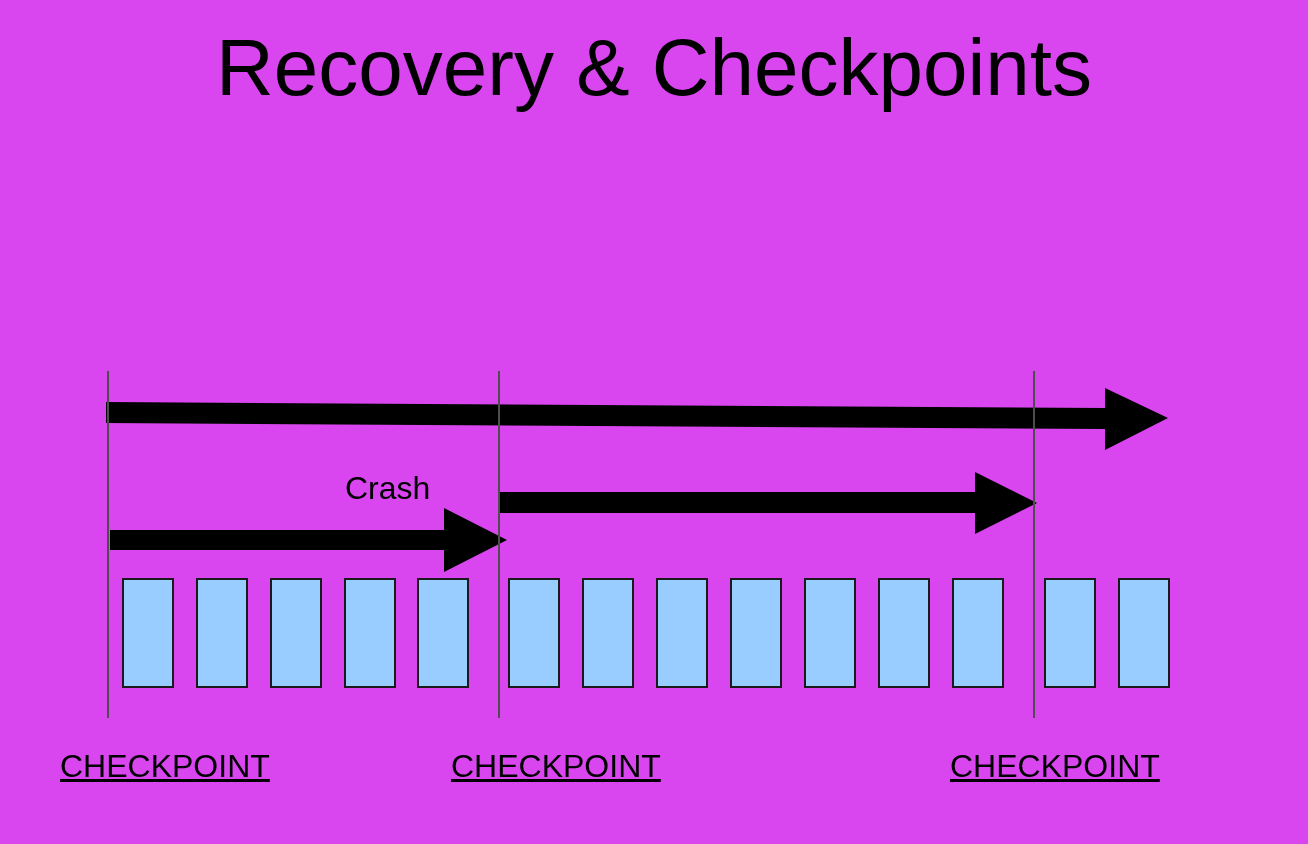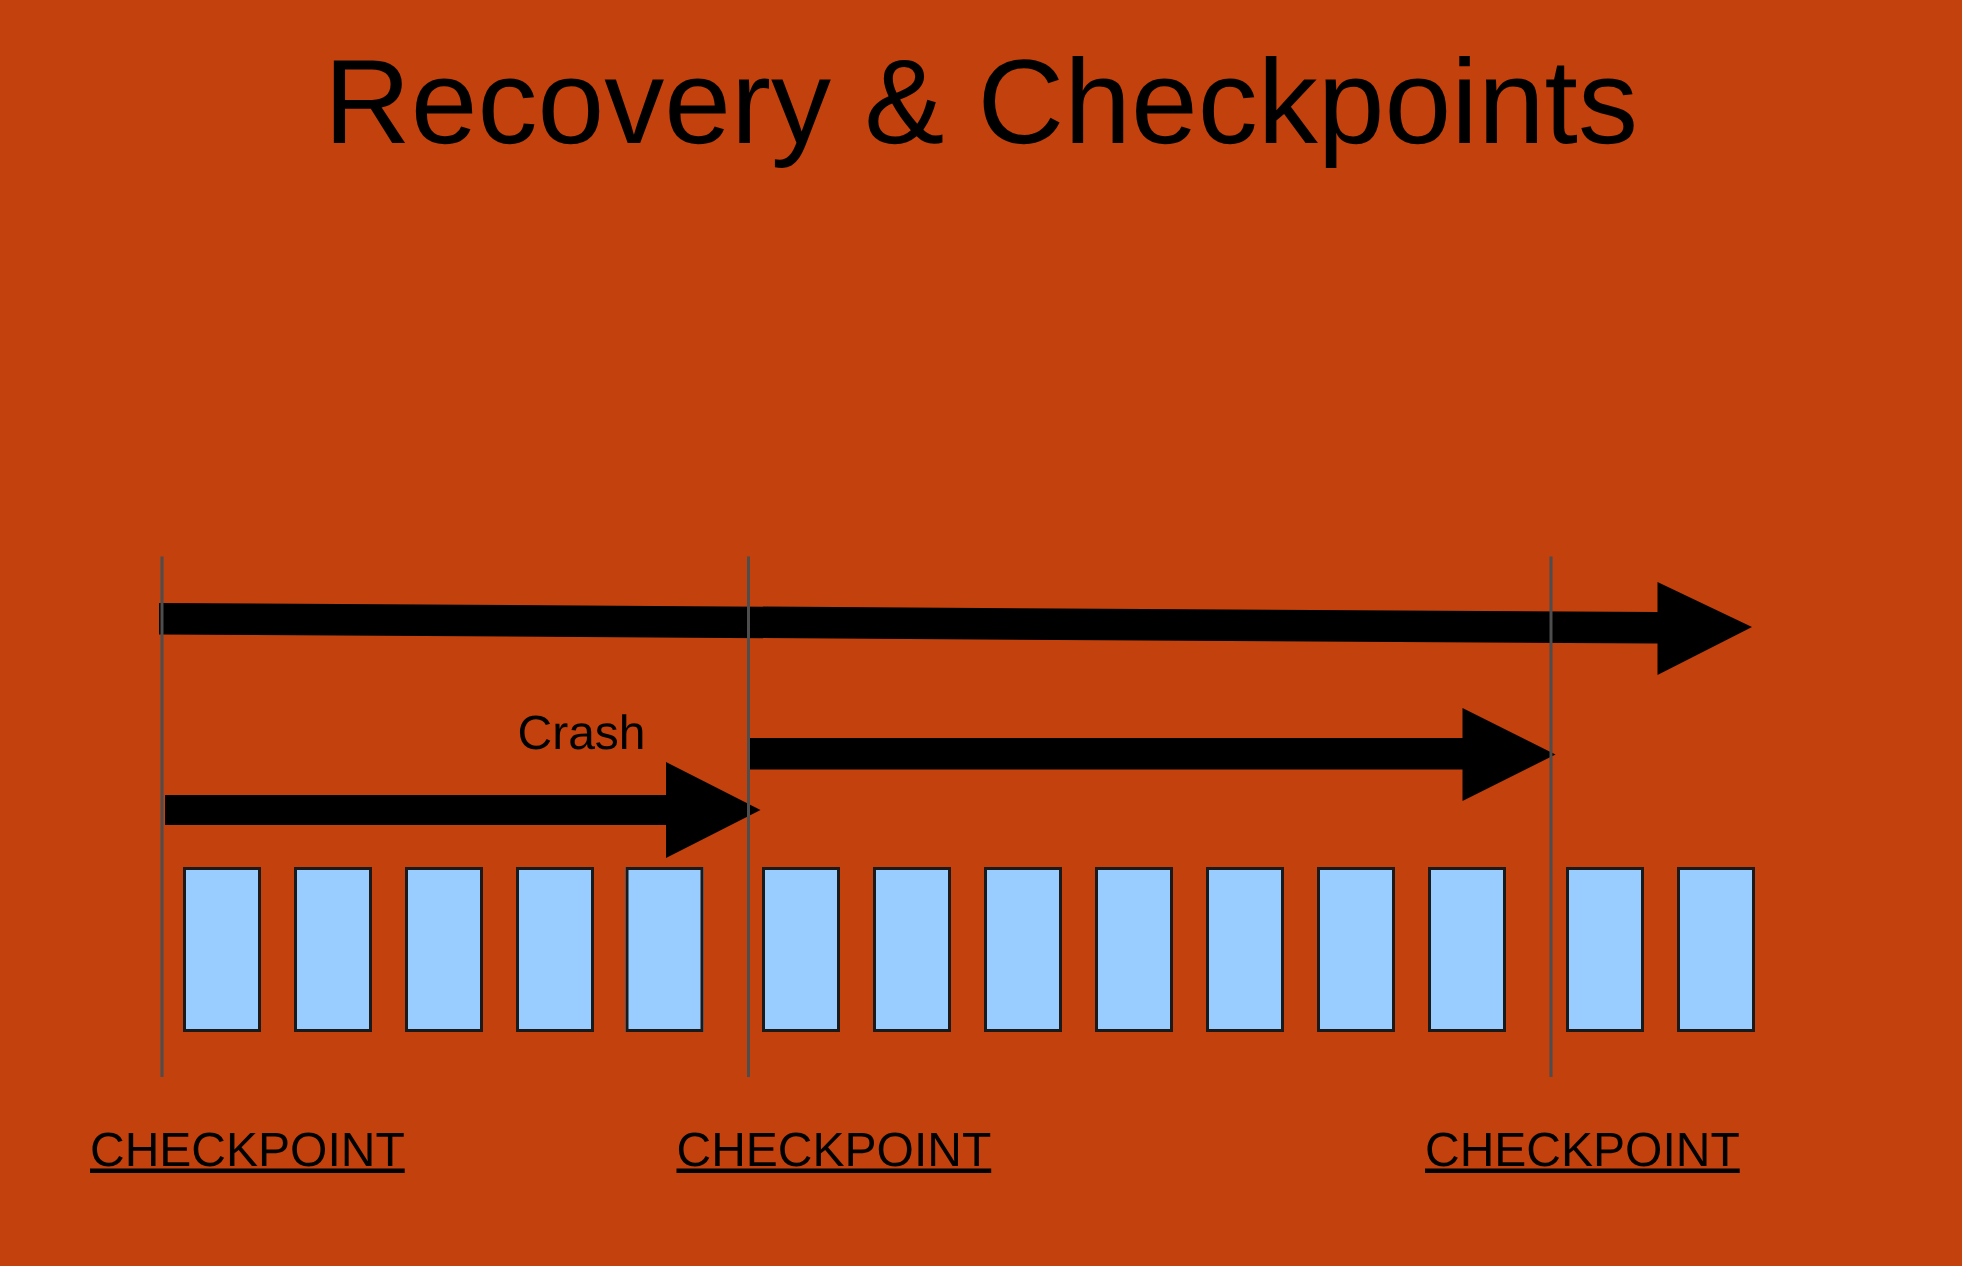--- a/index.html
+++ b/index.html
@@ -8,21 +8,21 @@
     background: #ffffff;
   }
   body {
     font-family: "Liberation Sans", sans-serif;
     color: #000000;
   }
   #slide {
     position: relative;
     width: 1308px;
     height: 844px;
-    background: #c2410c;
+    background: #d946ef;
     overflow: hidden;
   }
   #slide-title {
     position: absolute;
     left: 0;
     top: 22px;
     width: 1308px;
     text-align: center;
     font-size: 80px;
     line-height: 92px;

